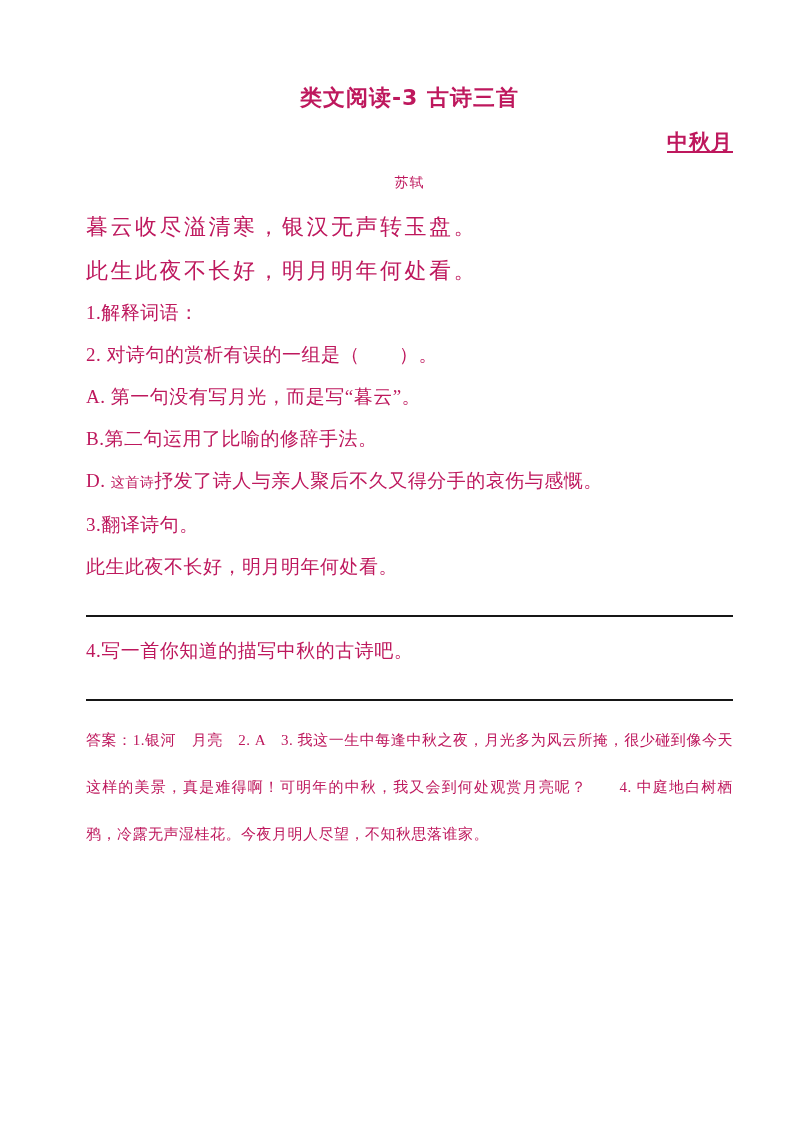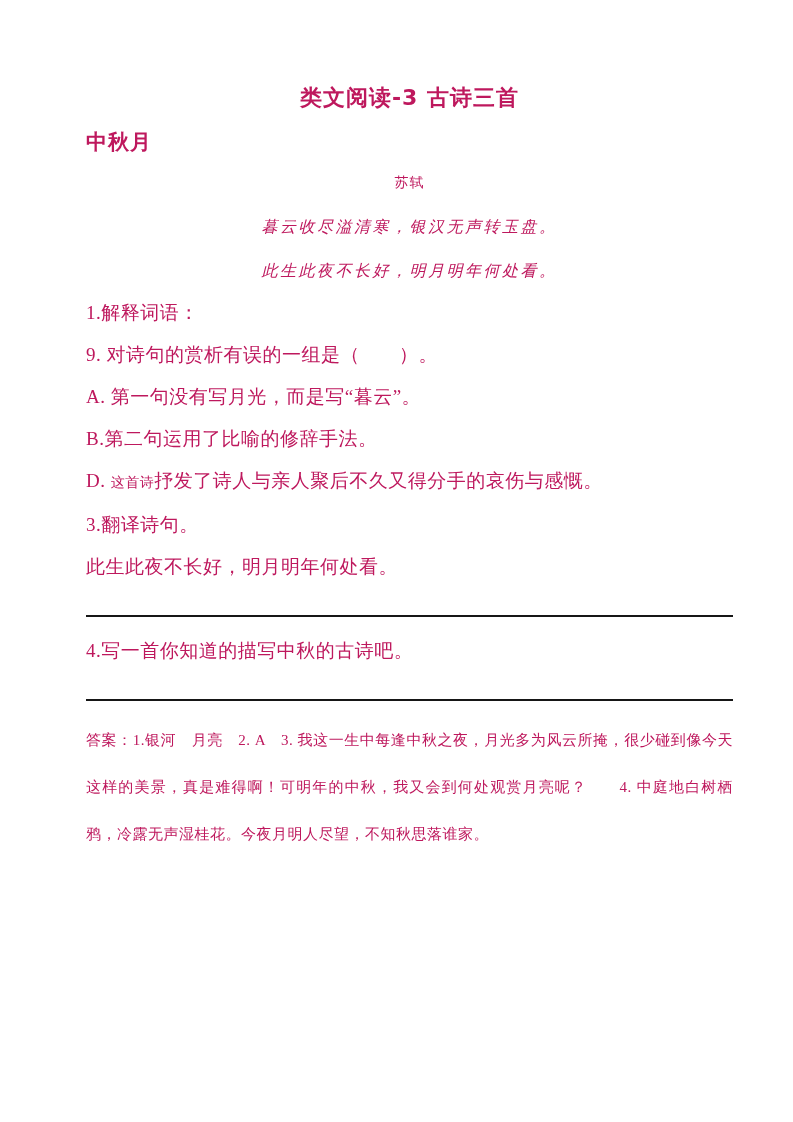--- a/index.html
+++ b/index.html
@@ -27,36 +27,35 @@
     line-height: 28px;
     text-align: center;
     letter-spacing: 1px;
   }
   .poem-title {
     margin: 17px 0 0 0;
     font-family: "DejaVu Sans", "Liberation Sans", sans-serif;
     font-weight: 700;
     font-size: 21px;
     line-height: 26px;
-    text-align: left;
+    text-align: right;
     letter-spacing: 1px;
+    text-decoration: underline;
   }
   .poem-author {
     margin-top: 16px;
     font-size: 14px;
     line-height: 24px;
     text-align: center;
     letter-spacing: 1px;
   }
   .poem-line {
     margin-top: 19px;
-    font-size: 16px;
+    font-size: 22px;
     line-height: 25px;
-    text-align: center;
-    font-style: italic;
     letter-spacing: 2.5px;
   }
   .body-line {
     margin: 18px 0 0 0;
     font-size: 19px;
     line-height: 24px;
     letter-spacing: 0.5px;
   }
   .blank-row {
     margin-top: 16px;
@@ -103,21 +102,21 @@
 
   <div class="poem-author">苏轼</div>
 
   <div class="poem-line">暮云收尽溢清寒，银汉无声转玉盘。</div>
   <div class="poem-line">此生此夜不长好，明月明年何处看。</div>
 
   <p class="body-line">1.解释词语：</p>
 
 
 
-  <p class="body-line">9. 对诗句的赏析有误的一组是（　　）。</p>
+  <p class="body-line">2. 对诗句的赏析有误的一组是（　　）。</p>
 
   <p class="body-line">A. 第一句没有写月光，而是写“暮云”。</p>
   <p class="body-line">B.第二句运用了比喻的修辞手法。</p>
   <p class="body-line"><span>D. </span><span class="small-inline">这首诗</span><span>抒发了诗人与亲人聚后不久又得分手的哀伤与感慨。</span></p>
 
   <p class="body-line">3.翻译诗句。</p>
   <p class="body-line">此生此夜不长好，明月明年何处看。</p>
 
   <div class="rule"></div>
 

